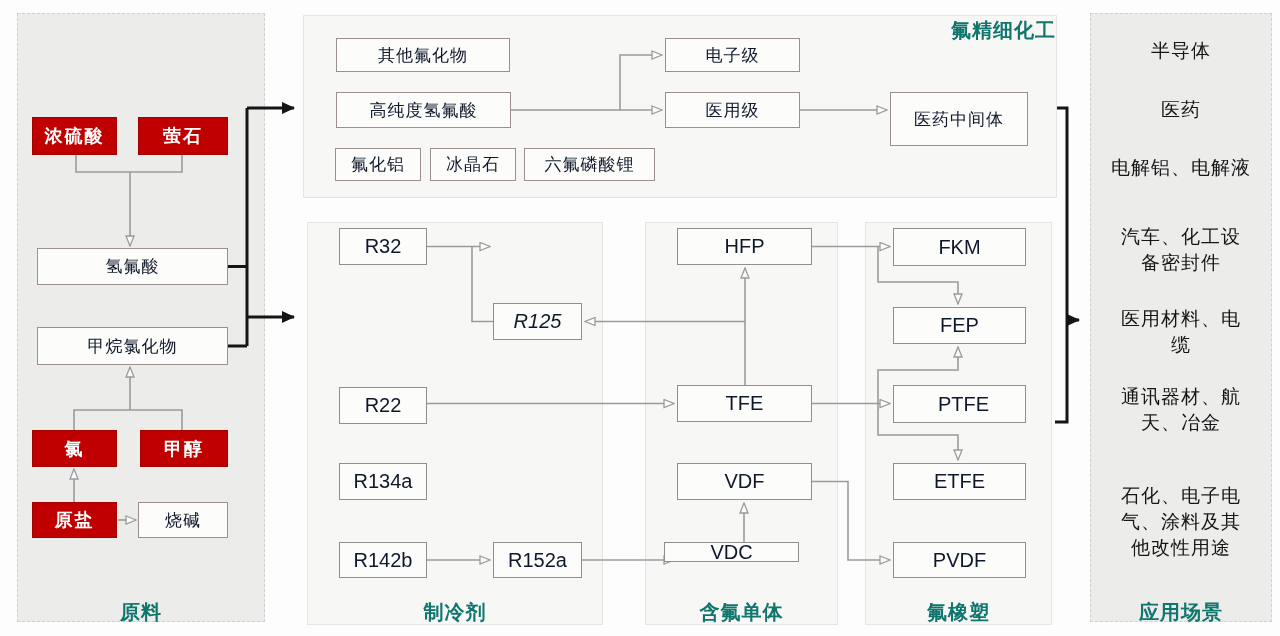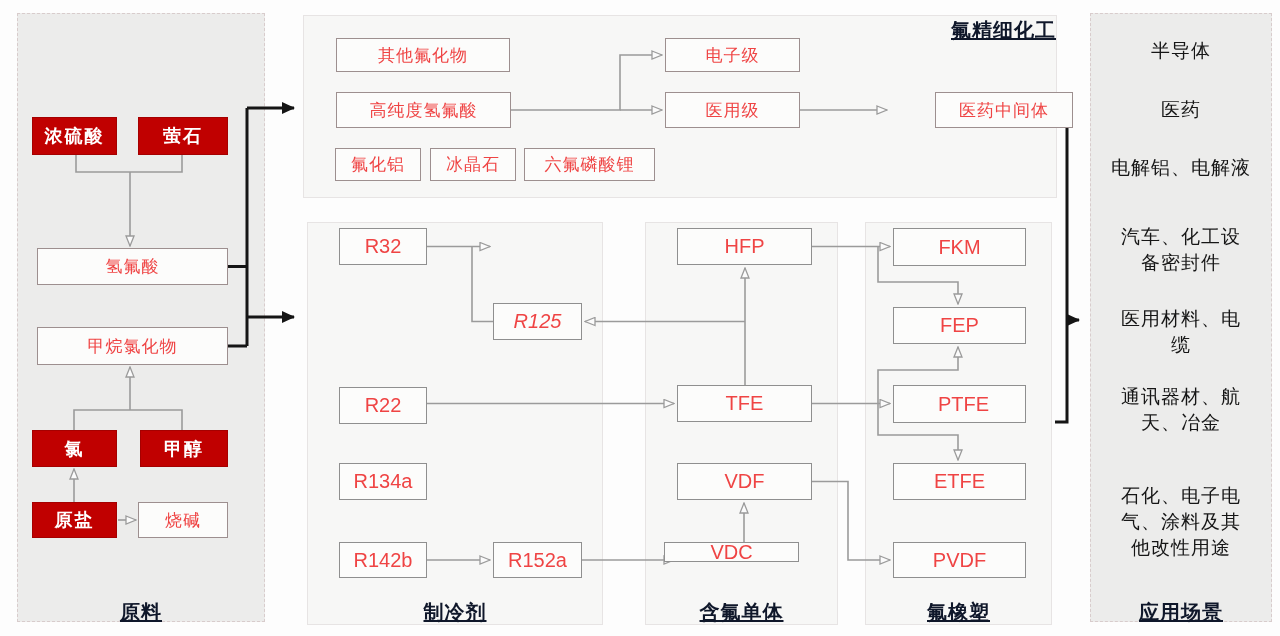--- a/index.html
+++ b/index.html
@@ -6,29 +6,29 @@
   .stage{
     position:relative;width:1280px;height:636px;background:#fdfdfd;
     font-family:"Liberation Sans","DejaVu Sans",sans-serif;overflow:hidden;
   }
   .panel{position:absolute;box-sizing:border-box;}
   .gray-panel{background:#ececeb;border:1px dashed #d8cccc;}
   .sub-panel{background:#f7f7f6;border:1px solid #e7e4e4;}
   svg.wires{position:absolute;left:0;top:0;z-index:2;}
   .node{
     position:absolute;z-index:3;box-sizing:border-box;
-    background:#fcfcfb;border:1px solid #9d8f8f;color:#ef4444;
+    background:#fcfcfb;border:1px solid #9d8f8f;color:#0f172a;
     display:flex;align-items:center;justify-content:center;
     font-size:17px;letter-spacing:1px;
   }
   .node.latin{font-size:20px;letter-spacing:0;border-color:#8f8f8f;font-weight:500;}
   .node.red{background:#c00000;border:1px solid #a50000;color:#ffffff;font-weight:bold;font-size:18px;letter-spacing:2px;}
   .sec-label{
-    position:absolute;z-index:4;font-weight:bold;font-size:20px;color:#0f172a;
-    text-align:center;letter-spacing:1px;text-decoration:underline;
+    position:absolute;z-index:4;font-weight:bold;font-size:20px;color:#0f766e;
+    text-align:center;letter-spacing:1px;
   }
   .app-item{
     position:absolute;left:0;width:100%;z-index:3;text-align:center;
     font-size:19px;line-height:26px;color:#161616;white-space:pre-line;letter-spacing:1px;
   }
 </style>
 </head>
 <body>
 
 <div class="stage">
@@ -98,21 +98,21 @@
   <div class="sec-label" style="left:17px;top:599px;width:248px;">原料</div>
 
   <div class="sec-label" style="left:900px;top:17px;width:156px;text-align:right;">氟精细化工</div>
   <div class="node" style="left:336px;top:38px;width:174px;height:34px;">其他氟化物</div>
   <div class="node" style="left:336px;top:92px;width:175px;height:36px;">高纯度氢氟酸</div>
   <div class="node" style="left:335px;top:148px;width:86px;height:33px;">氟化铝</div>
   <div class="node" style="left:430px;top:148px;width:86px;height:33px;">冰晶石</div>
   <div class="node" style="left:524px;top:148px;width:131px;height:33px;">六氟磷酸锂</div>
   <div class="node" style="left:665px;top:38px;width:135px;height:34px;">电子级</div>
   <div class="node" style="left:665px;top:92px;width:135px;height:36px;">医用级</div>
-  <div class="node" style="left:935px;top:92px;width:138px;height:36px;">医药中间体</div>
+  <div class="node" style="left:890px;top:92px;width:138px;height:54px;">医药中间体</div>
 
   <div class="node latin" style="left:339px;top:228px;width:88px;height:37px;">R32</div>
   <div class="node latin" style="left:493px;top:303px;width:89px;height:37px;font-style:italic;">R125</div>
   <div class="node latin" style="left:339px;top:387px;width:88px;height:37px;">R22</div>
   <div class="node latin" style="left:339px;top:463px;width:88px;height:37px;">R134a</div>
   <div class="node latin" style="left:339px;top:542px;width:88px;height:36px;">R142b</div>
   <div class="node latin" style="left:493px;top:542px;width:89px;height:36px;">R152a</div>
   <div class="sec-label" style="left:307px;top:599px;width:296px;">制冷剂</div>
 
   <div class="node latin" style="left:677px;top:228px;width:135px;height:37px;">HFP</div>

